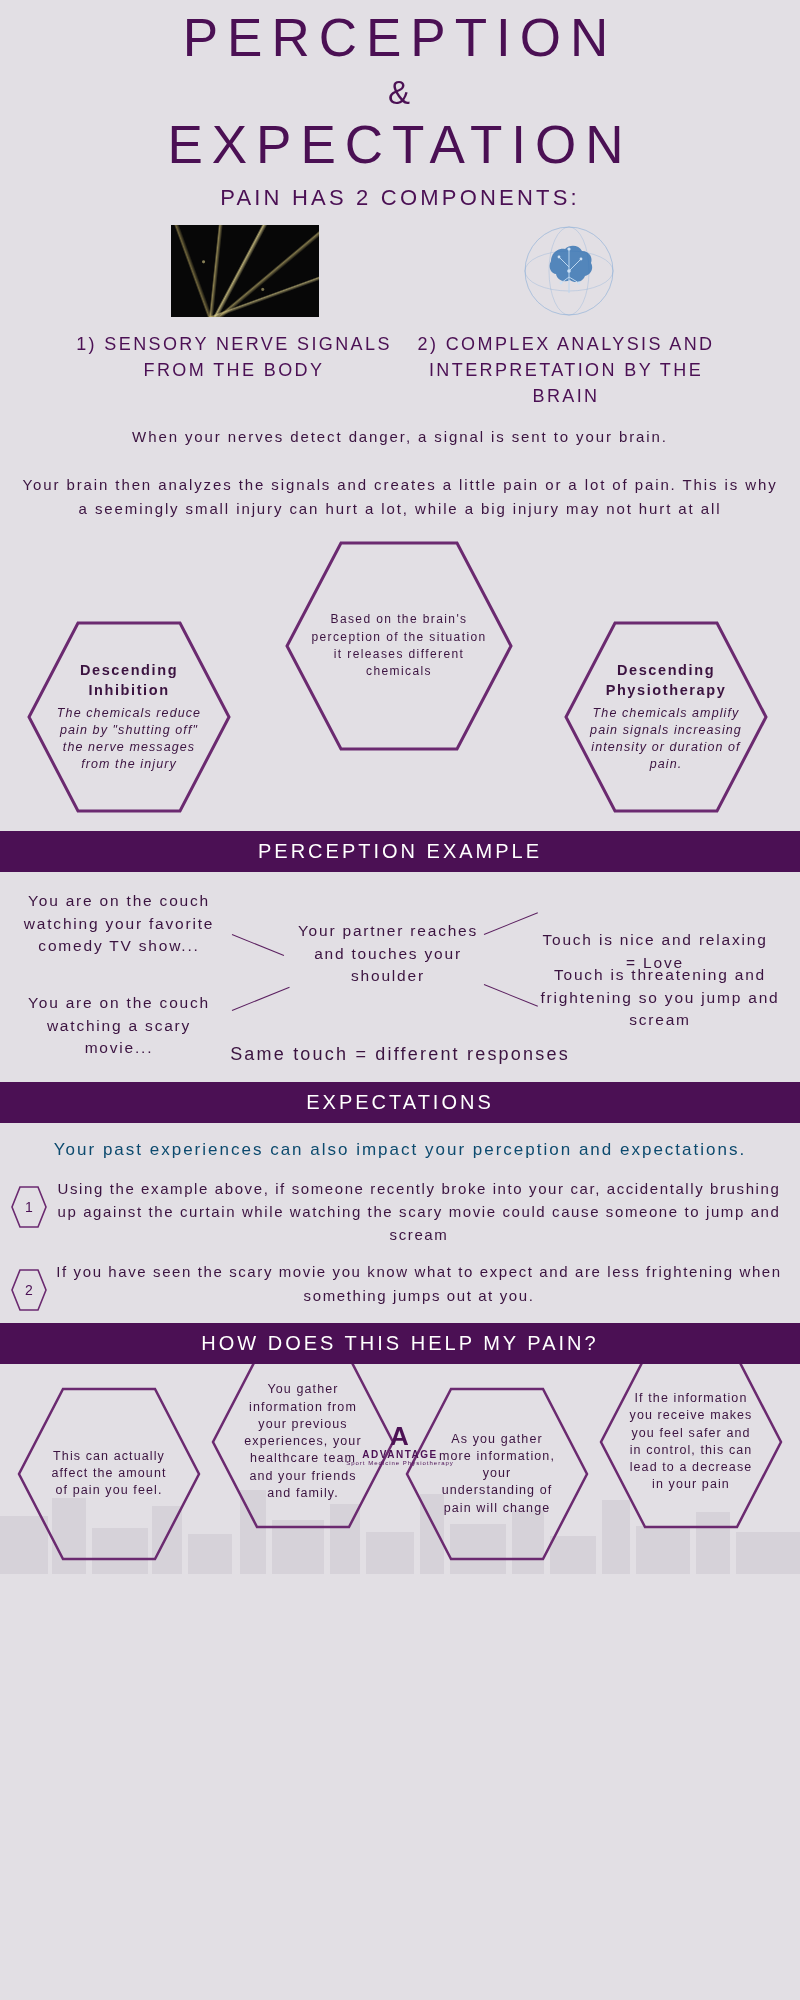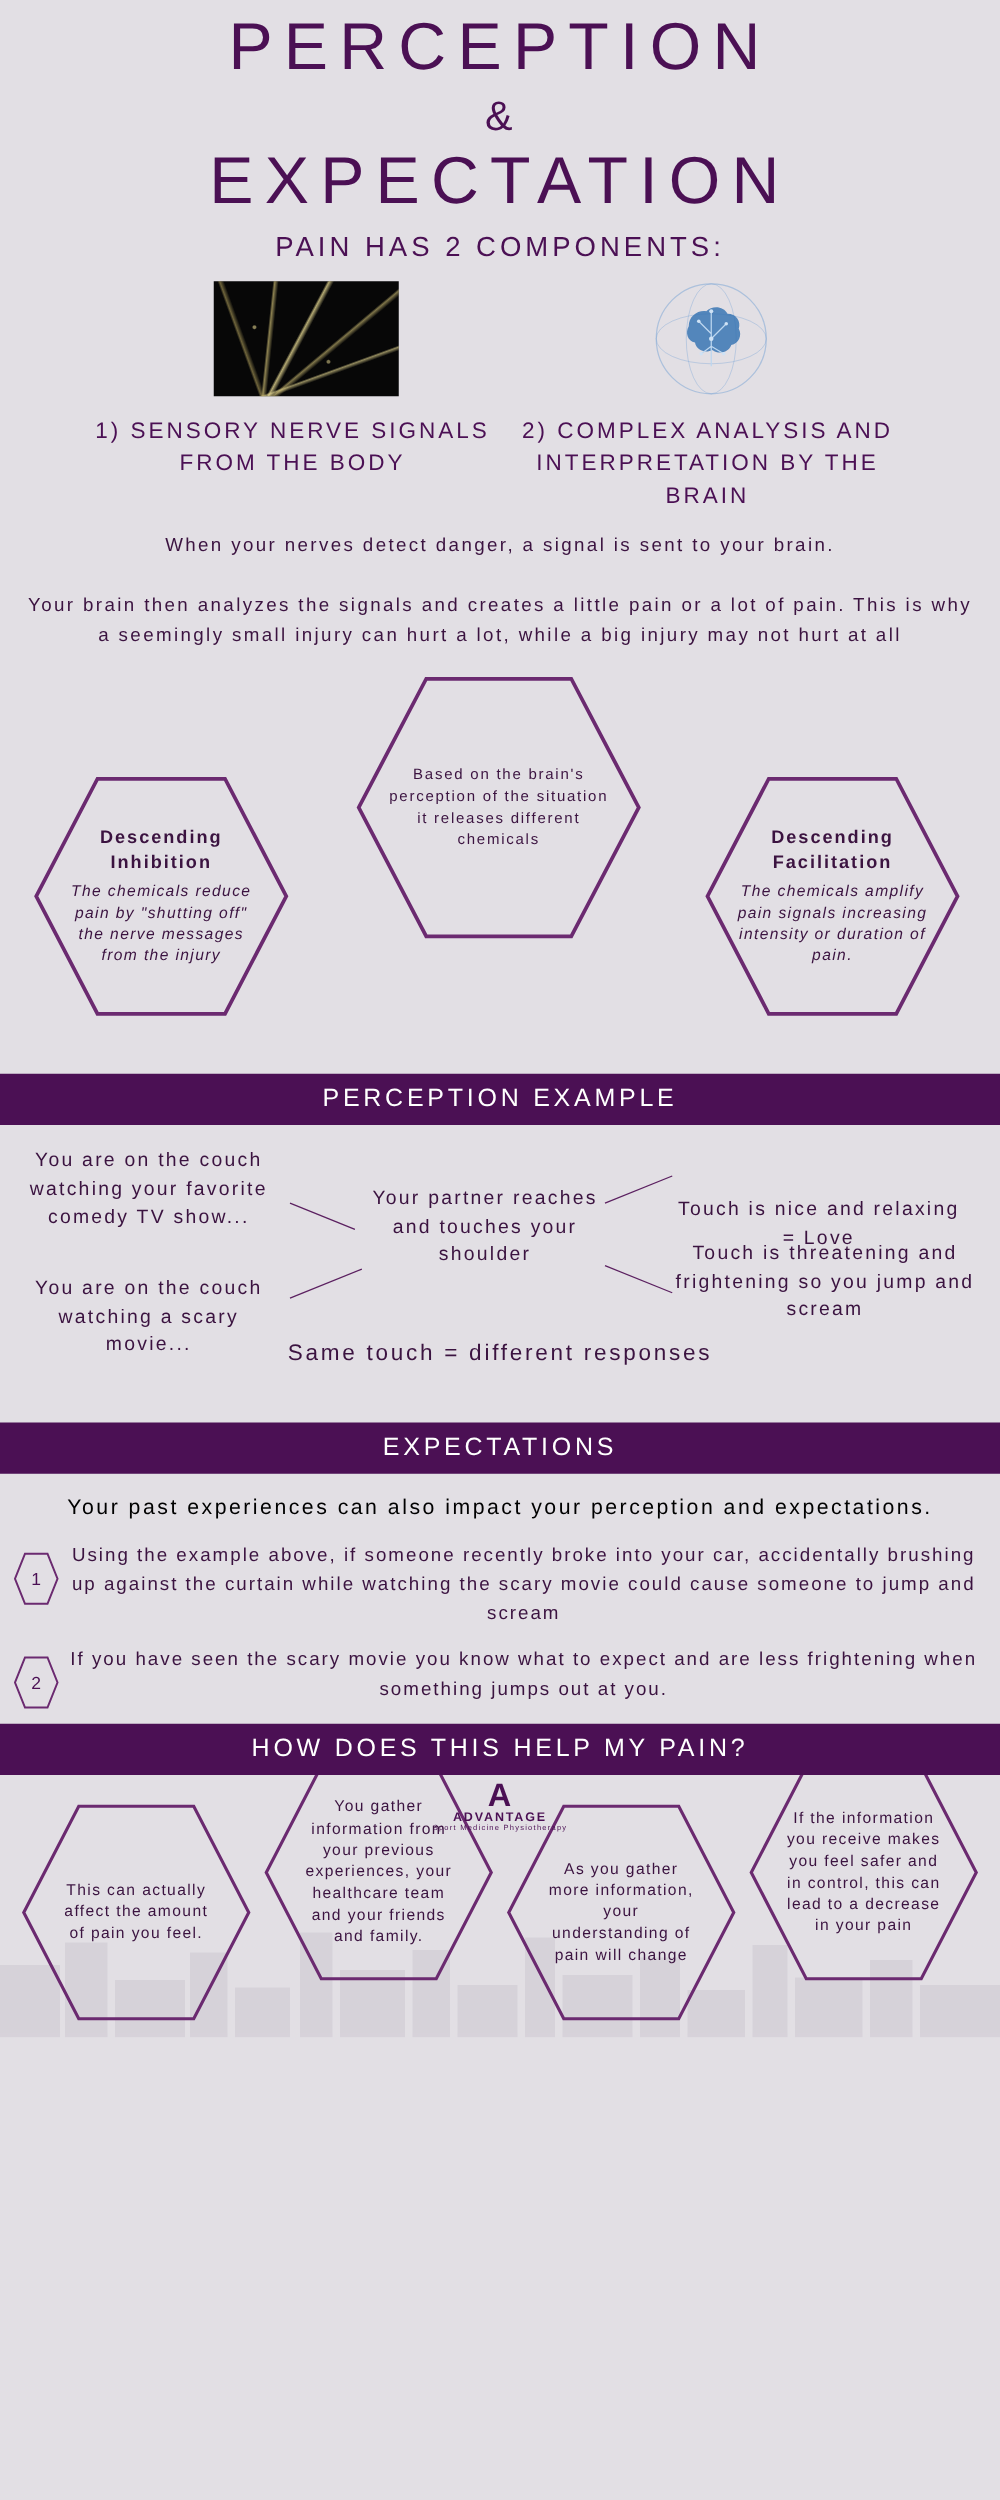--- a/index.html
+++ b/index.html
@@ -135,21 +135,20 @@
 
   
   .bar {
     width: 800px;
     background: #4b1054;
     color: #ffffff;
     text-align: center;
     font-size: 20px;
     letter-spacing: 3px;
     padding: 9px 0;
-    margin-top: 28px;
   }
 
   
   .example { position: relative; height: 210px; }
   .ex-text {
     position: absolute;
     text-align: center;
     font-size: 15.5px;
     letter-spacing: 1.8px;
     line-height: 1.45;
@@ -171,21 +170,21 @@
   }
 
   
   .exp-lead {
     margin: 14px auto 0;
     width: 720px;
     text-align: center;
     font-size: 17px;
     letter-spacing: 2px;
     line-height: 1.5;
-    color: #000000;
+    color: #0c4a6e;
   }
   .numbered {
     position: relative;
     margin-top: 14px;
     padding-left: 56px;
     padding-right: 18px;
   }
   .num-hex {
     position: absolute;
     left: 10px;
@@ -330,21 +329,21 @@
         </div>
       </div>
     </div>
 
     <div class="hex" style="left:562px; top:88px; width:208px; height:196px;">
       <div class="hexbox" style="width:208px;height:196px;">
         <svg class="hexshape" viewBox="0 0 208 196" aria-hidden="true">
           <polygon points="53,4 155,4 204,98 155,192 53,192 4,98" fill="none" stroke="#6b2a70" stroke-width="3"></polygon>
         </svg>
         <div class="hex-label">
-          <div class="hex-title">Descending Facilitation</div>
+          <div class="hex-title">Descending Physiotherapy</div>
           <div class="hex-text">The chemicals amplify pain signals increasing intensity or duration of pain.</div>
         </div>
       </div>
     </div>
   </div>
 
   <div class="bar">PERCEPTION EXAMPLE</div>
 
   <div class="example">
     <div class="ex-text" style="left:14px; top:18px; width:210px;">You are on the couch watching your favorite comedy TV show...</div>

